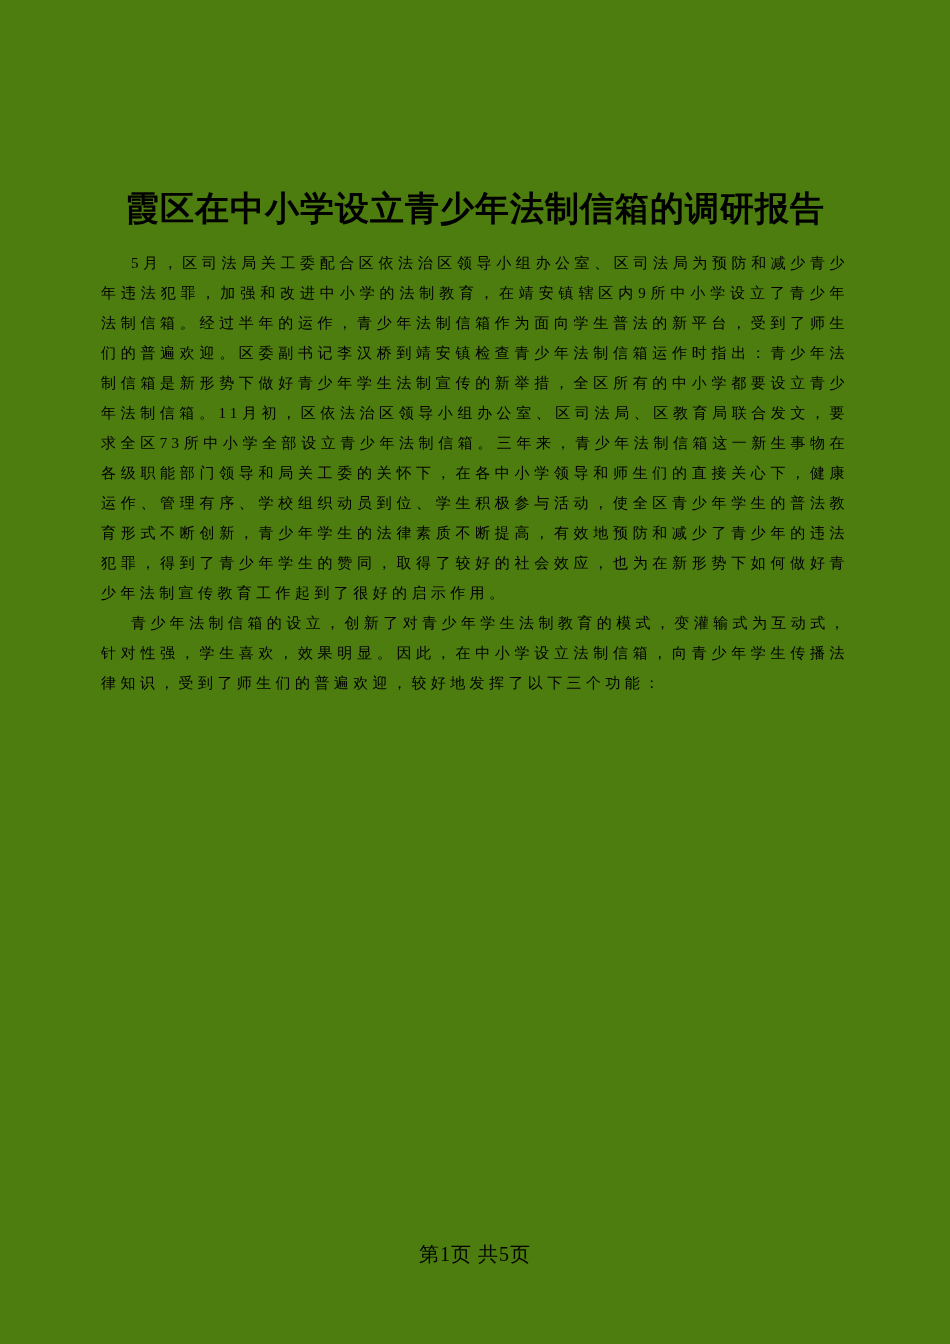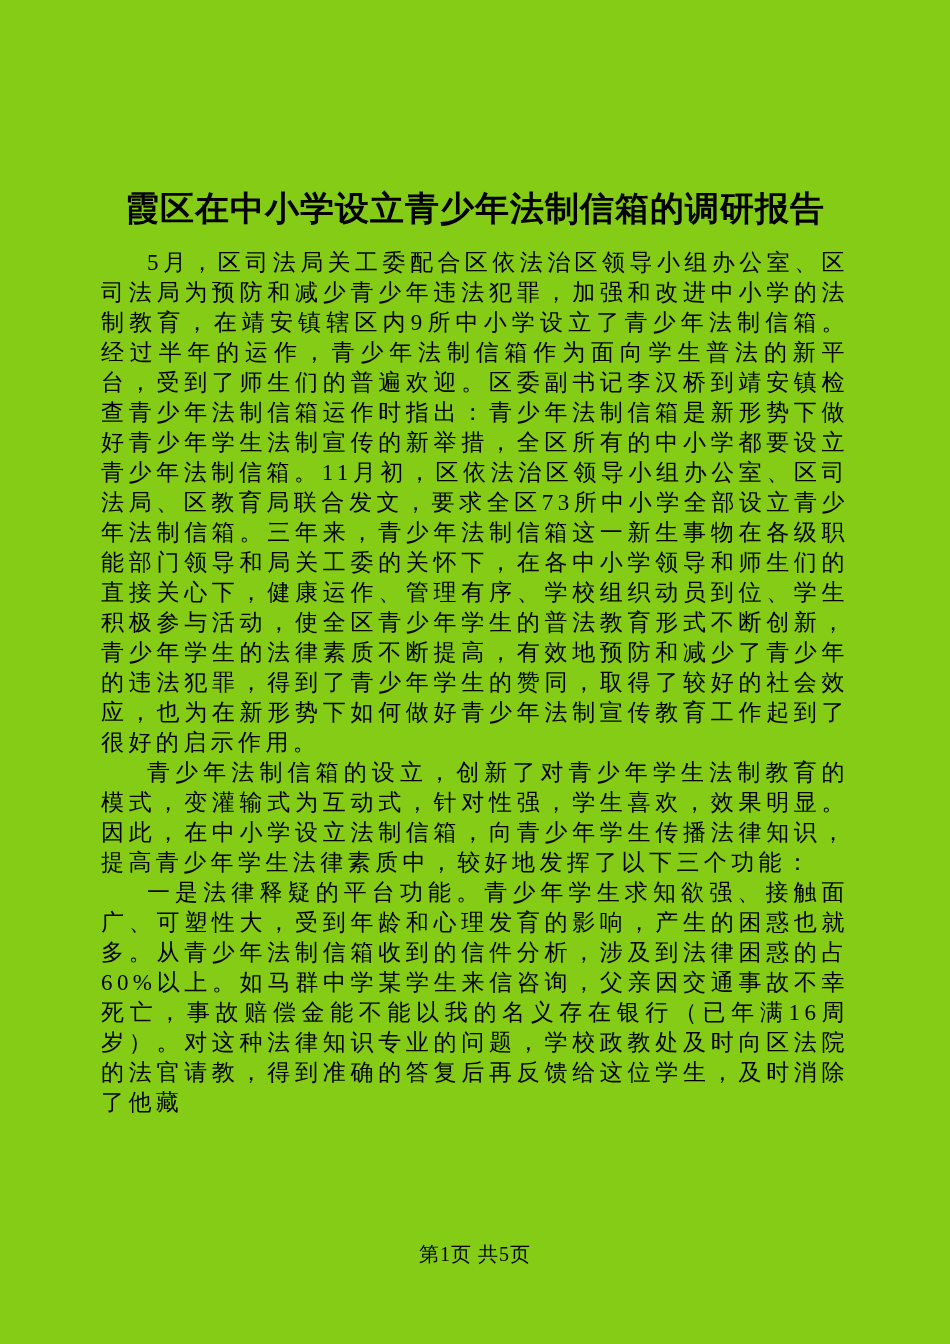--- a/index.html
+++ b/index.html
@@ -6,40 +6,40 @@
 
   html, body {
     background: #ffffff;
   }
 
   .page {
     position: relative;
     width: 950px;
     height: 1344px;
     margin: 0 auto;
-    background: #84cc16;
+    background: #4d7c0f;
     color: #000000;
     font-family: "Liberation Serif", "DejaVu Serif", serif;
     overflow: hidden;
   }
 
   .title-block {
     padding-top: 179px;
     text-align: center;
     font-weight: 700;
     font-size: 34px;
     line-height: 60px;
     letter-spacing: 1px;
     color: #000000;
   }
 
   .content {
     width: 748px;
     margin: 9px auto 0 auto;
-    font-size: 23px;
+    font-size: 15px;
     line-height: 30px;
     letter-spacing: 4.4px;
     text-align: justify;
     text-justify: inter-character;
     color: #000000;
   }
 
   .content p {
     margin: 0;
     text-indent: 2em;
@@ -60,19 +60,18 @@
 <body>
 
 <div class="page">
 
   <div class="title-block">
     <div>霞区在中小学设立青少年法制信箱的调研报告</div>
   </div>
 
   <div class="content">
     <p>5月，区司法局关工委配合区依法治区领导小组办公室、区司法局为预防和减少青少年违法犯罪，加强和改进中小学的法制教育，在靖安镇辖区内9所中小学设立了青少年法制信箱。经过半年的运作，青少年法制信箱作为面向学生普法的新平台，受到了师生们的普遍欢迎。区委副书记李汉桥到靖安镇检查青少年法制信箱运作时指出：青少年法制信箱是新形势下做好青少年学生法制宣传的新举措，全区所有的中小学都要设立青少年法制信箱。11月初，区依法治区领导小组办公室、区司法局、区教育局联合发文，要求全区73所中小学全部设立青少年法制信箱。三年来，青少年法制信箱这一新生事物在各级职能部门领导和局关工委的关怀下，在各中小学领导和师生们的直接关心下，健康运作、管理有序、学校组织动员到位、学生积极参与活动，使全区青少年学生的普法教育形式不断创新，青少年学生的法律素质不断提高，有效地预防和减少了青少年的违法犯罪，得到了青少年学生的赞同，取得了较好的社会效应，也为在新形势下如何做好青少年法制宣传教育工作起到了很好的启示作用。</p>
-    <p>青少年法制信箱的设立，创新了对青少年学生法制教育的模式，变灌输式为互动式，针对性强，学生喜欢，效果明显。因此，在中小学设立法制信箱，向青少年学生传播法律知识，提高青少年学生法律素质中，较好地发挥了以下三个功能：</p>
-    <p>一是法律释疑的平台功能。青少年学生求知欲强、接触面广、可塑性大，受到年龄和心理发育的影响，产生的困惑也就多。从青少年法制信箱收到的信件分析，涉及到法律困惑的占60%以上。如马群中学某学生来信咨询，父亲因交通事故不幸死亡，事故赔偿金能不能以我的名义存在银行（已年满16周岁）。对这种法律知识专业的问题，学校政教处及时向区法院的法官请教，得到准确的答复后再反馈给这位学生，及时消除了他藏</p>
+    <p>青少年法制信箱的设立，创新了对青少年学生法制教育的模式，变灌输式为互动式，针对性强，学生喜欢，效果明显。因此，在中小学设立法制信箱，向青少年学生传播法律知识，受到了师生们的普遍欢迎，较好地发挥了以下三个功能：</p>
   </div>
 
   <div class="footer">第1页 共5页</div>
 
 </div>
 
 </body></html>

